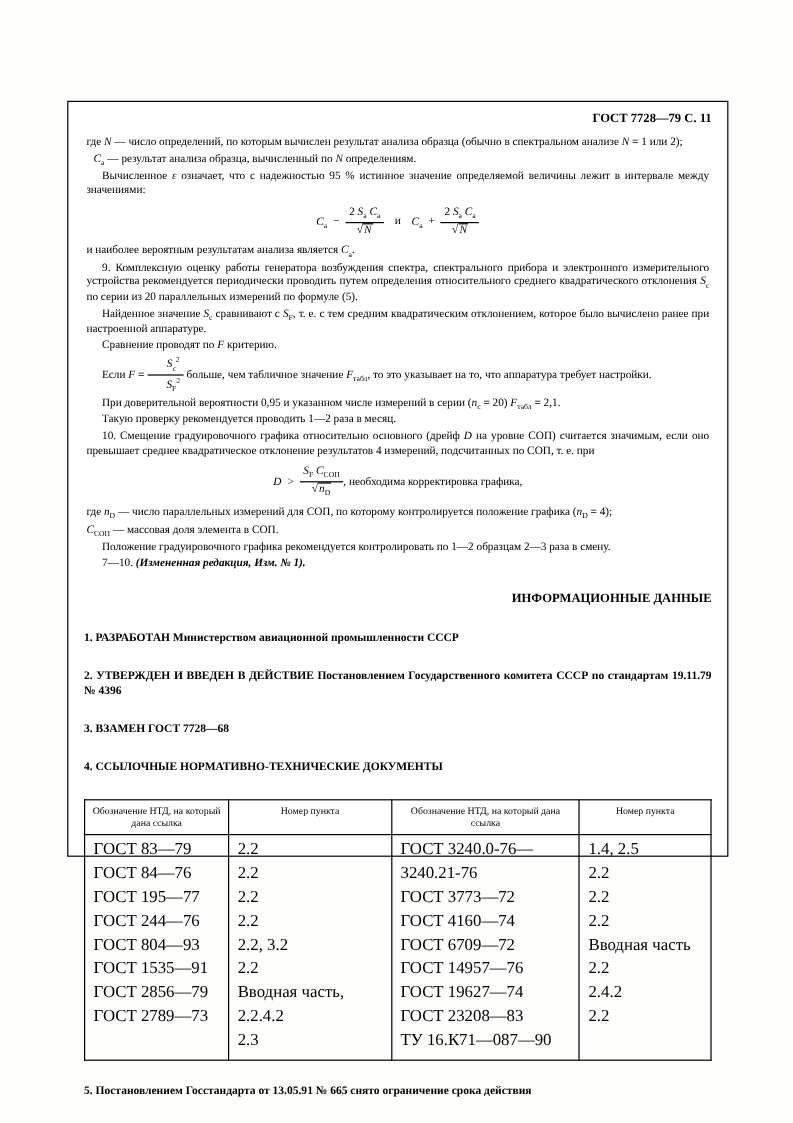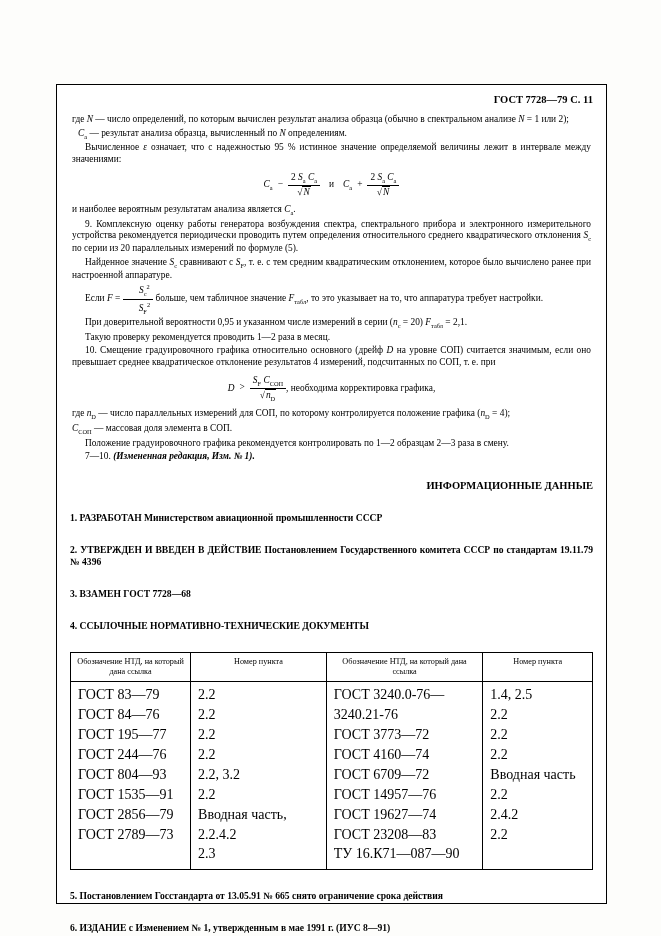--- a/index.html
+++ b/index.html
@@ -1,21 +1,21 @@
 <!DOCTYPE html>
 <html><head>
 <meta charset="utf-8">
 <style>
   html,body { margin:0; padding:0; }
   body {
     width:661px; height:936px; background:#fdfdfb; color:#000;
     font-family:"Liberation Serif", serif; overflow:hidden; position:relative;
   }
   .frame {
-    position:absolute; left:56px; top:84px; width:551px; height:820px;
+    position:absolute; left:56px; top:84px; width:551px; height:630px;
     border:1px solid #000; box-sizing:border-box; background:#fff;
   }
   .header-line {
     font-size:10.5px; font-weight:bold; text-align:right;
     margin:9px 13px 9px 0;
   }
   .content { padding:0 13px; font-size:9.4px; line-height:1.24; }
   p.para { margin:2px; text-align:justify; }
   .ind { text-indent:13px; }
   .hang { padding-left:32px; text-indent:-32px; }
@@ -55,20 +55,21 @@
     <div class="formula">
       <i>C</i><sub>а</sub><span class="op">−</span><span class="frac"><span class="num"><span>2 </span><i>S</i><sub>а</sub> <i>C</i><sub>а</sub></span><span class="den"><span>√</span><span class="sq"><i>N</i></span></span></span><span class="op-word">и</span><i>C</i><sub>а</sub><span class="op">+</span><span class="frac"><span class="num"><span>2 </span><i>S</i><sub>а</sub> <i>C</i><sub>а</sub></span><span class="den"><span>√</span><span class="sq"><i>N</i></span></span></span>
     </div>
 
     <p class="para"><span>и наиболее вероятным результатам анализа является </span><i>C</i><sub>а</sub><span>.</span></p>
 
     <p class="para ind"><span>9. Комплексную оценку работы генератора возбуждения спектра, спектрального прибора и электронного измерительного устройства рекомендуется периодически проводить путем определения относительного среднего квадратического отклонения </span><i>S</i><sub>с</sub><span> по серии из 20 параллельных измерений по формуле (5).</span></p>
 
     <p class="para ind"><span>Найденное значение </span><i>S</i><sub>с</sub><span> сравнивают с </span><i>S</i><sub>F</sub><span>, т. е. с тем средним квадратическим отклонением, которое было вычислено ранее при настроенной аппаратуре.</span></p>
 
+    <p class="para ind"><span>Сравнение проводят по </span><i>F</i><span> критерию.</span></p>
 
     <p class="para ind"><span>Если </span><i>F</i><span> = </span><span class="frac"><span class="num"><i>S</i><sub>с</sub><sup>2</sup></span><span class="den"><i>S</i><sub>F</sub><sup>2</sup></span></span><span> больше, чем табличное значение </span><i>F</i><sub>табл</sub><span>, то это указывает на то, что аппаратура требует настройки.</span></p>
 
     <p class="para ind"><span>При доверительной вероятности 0,95 и указанном числе измерений в серии (</span><i>n</i><sub>с</sub><span> = 20) </span><i>F</i><sub>табл</sub><span> = 2,1.</span></p>
 
     <p class="para ind"><span>Такую проверку рекомендуется проводить 1—2 раза в месяц.</span></p>
 
     <p class="para ind"><span>10. Смещение градуировочного графика относительно основного (дрейф </span><i>D</i><span> на уровне СОП) считается значимым, если оно превышает среднее квадратическое отклонение результатов 4 измерений, подсчитанных по СОП, т. е. при</span></p>
 
     <div class="formula">

